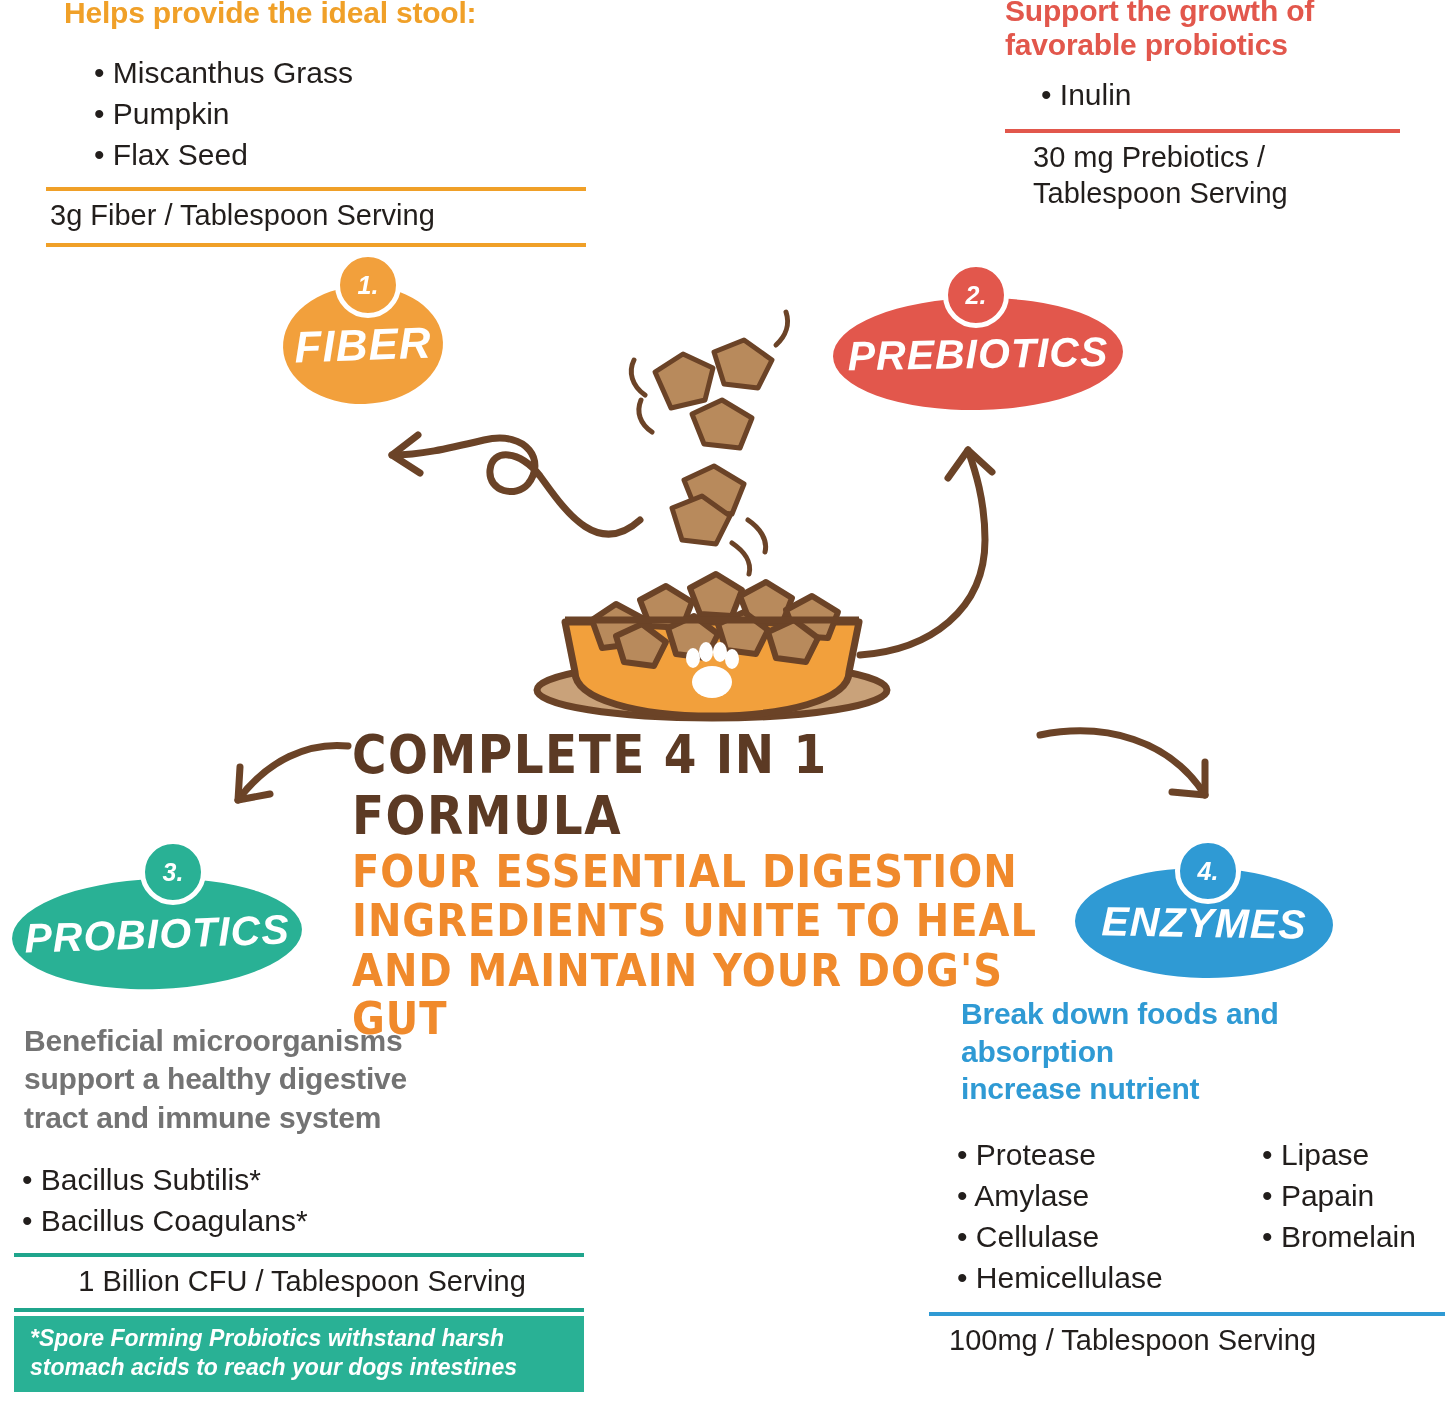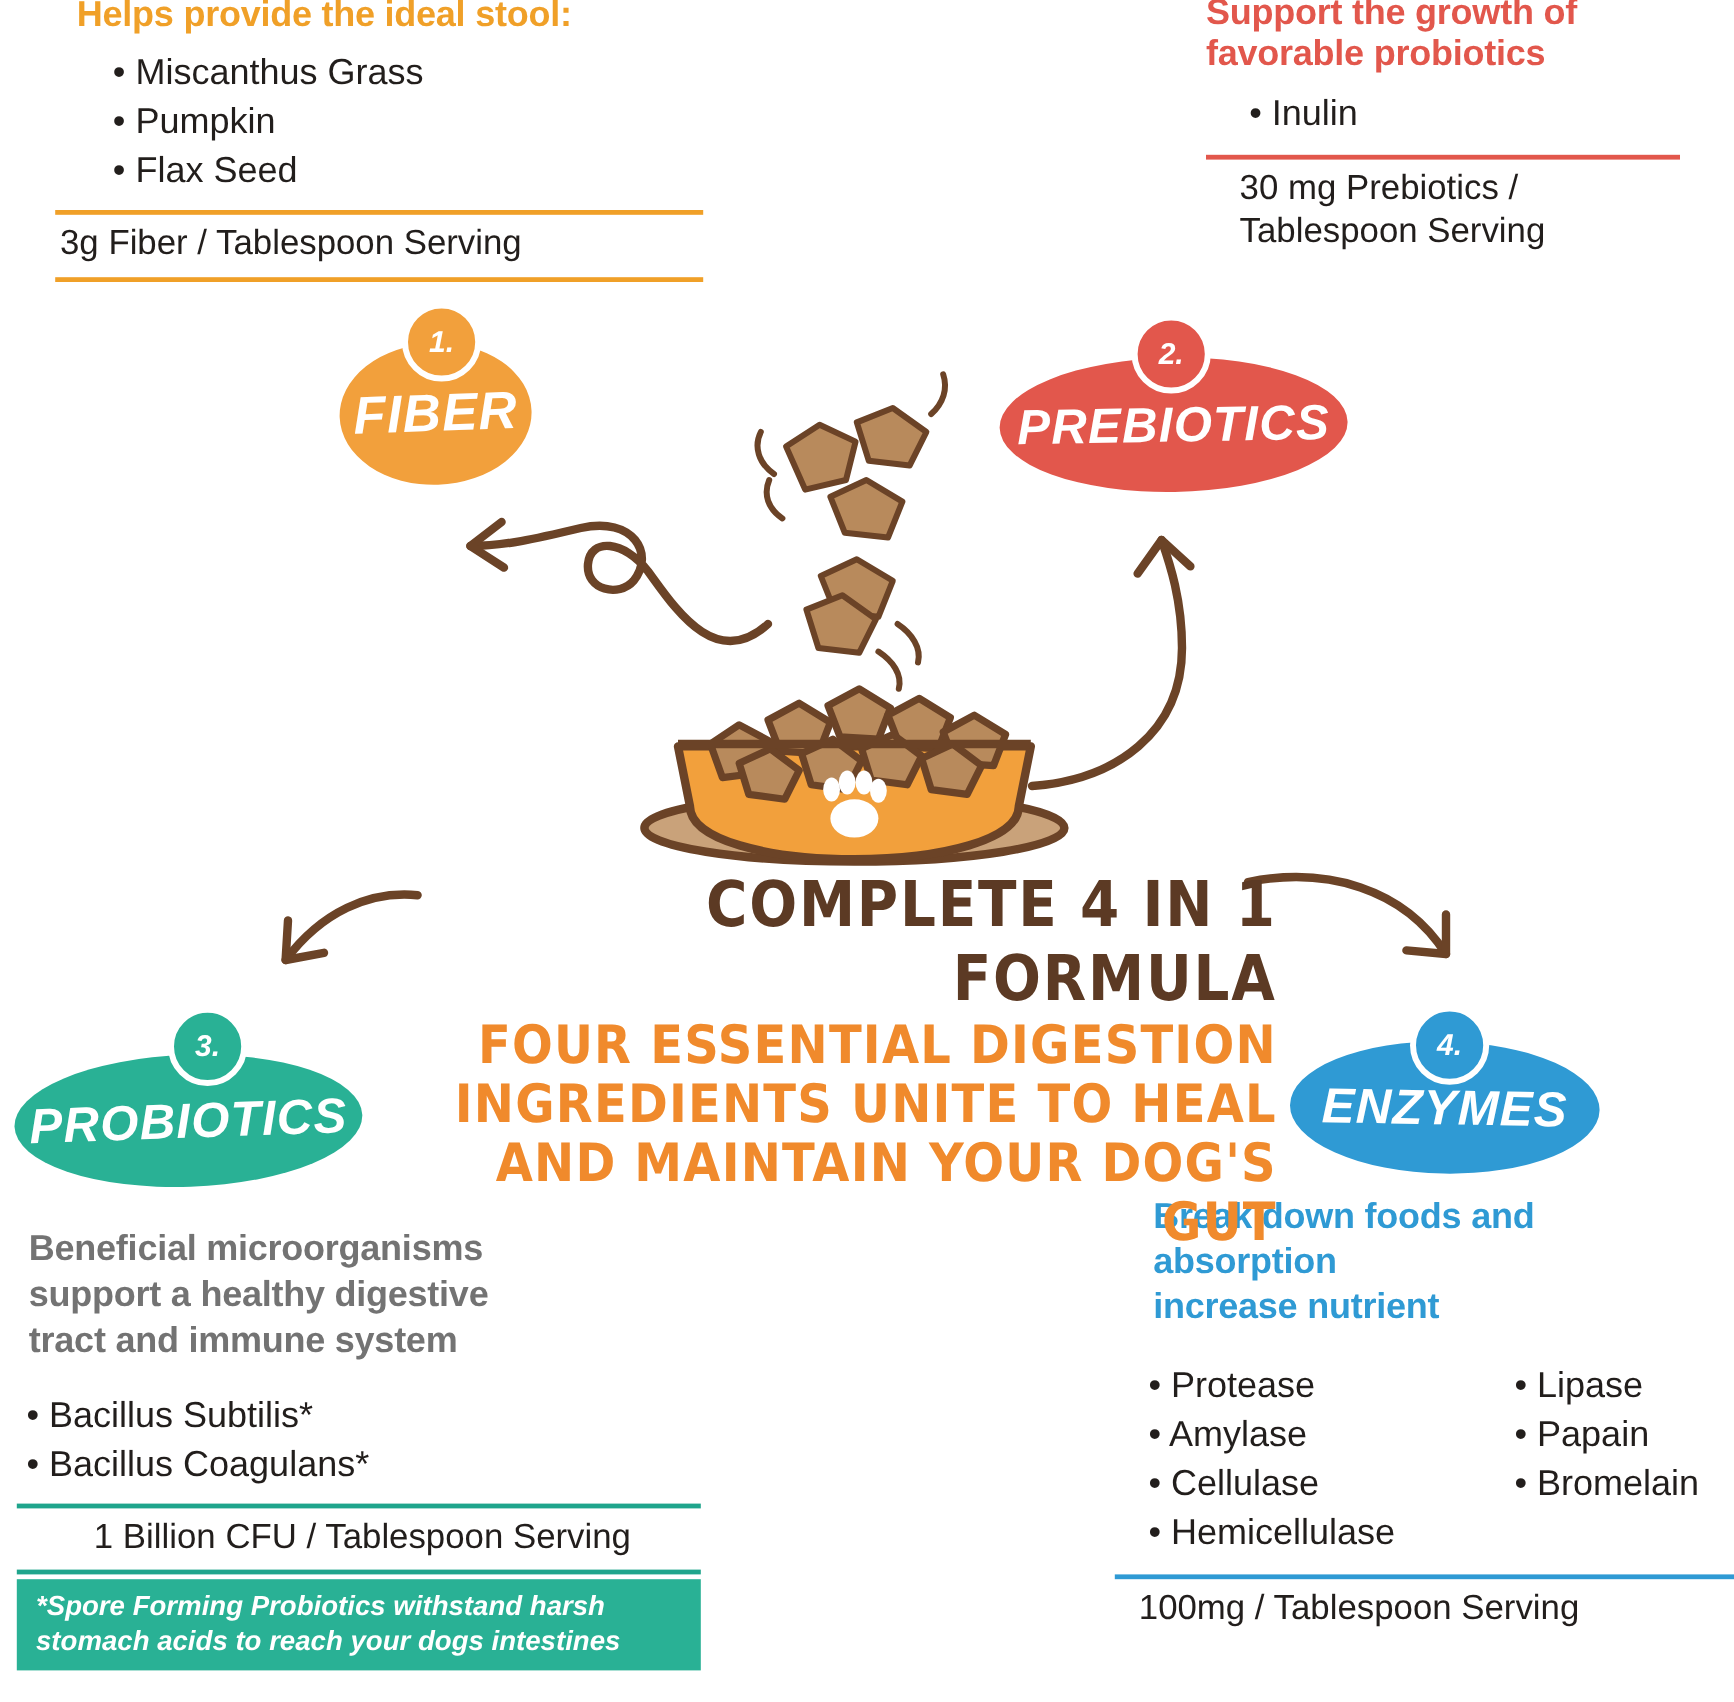--- a/index.html
+++ b/index.html
@@ -47,21 +47,21 @@
   }
 
   
   #fiber-panel {
     position: absolute;
     left: 46px;
     top: -4px;
     width: 540px;
   }
   #fiber-panel .hdr { color: #f0a028; margin-left: 18px; }
-  #fiber-panel .bullets { margin-left: 48px; margin-top: 10px; }
+  #fiber-panel .bullets { margin-left: 48px; margin-top: 22px; }
   #fiber-panel .rule { background: #f0a028; margin-top: 12px; }
   #fiber-panel .claim { margin-left: 4px; }
   #fiber-panel .rule2 { background: #f0a028; margin-top: 10px; }
 
   
   #prebiotics-panel {
     position: absolute;
     left: 1005px;
     top: -6px;
     width: 395px;
@@ -190,24 +190,24 @@
   #badge-enzymes .oval {
     width: 258px; height: 110px; background: #2f9ad4;
     transform: rotate(1deg);
   }
   #badge-enzymes .label { font-size: 41px; }
   #badge-enzymes .num { background: #2f9ad4; left: 100px; top: -30px; }
 
   
   #formula-block {
     position: absolute;
-    left: 324px;
+    left: 352px;
     top: 730px;
     width: 740px;
-    text-align: right;
+    text-align: left;
   }
   #formula-title {
     color: #5c3a24;
     font-weight: bold;
     font-size: 47px;
     letter-spacing: 1.5px;
     font-family: "DejaVu Sans", sans-serif;
     transform: scaleY(1.12);
   }
   #formula-sub {

